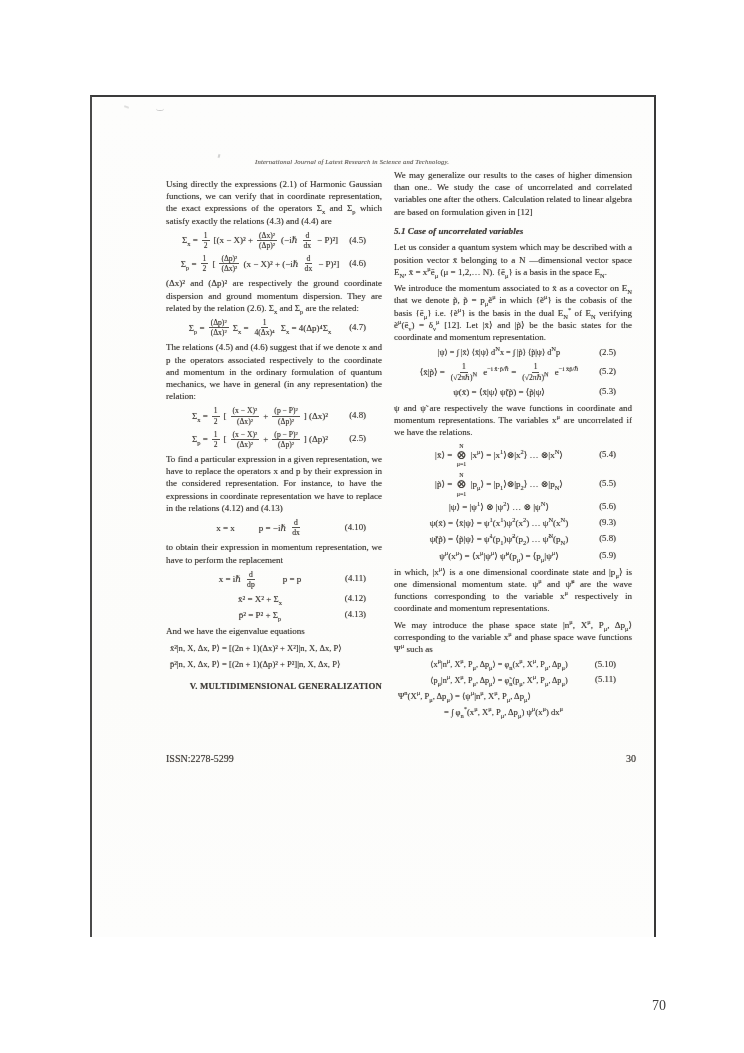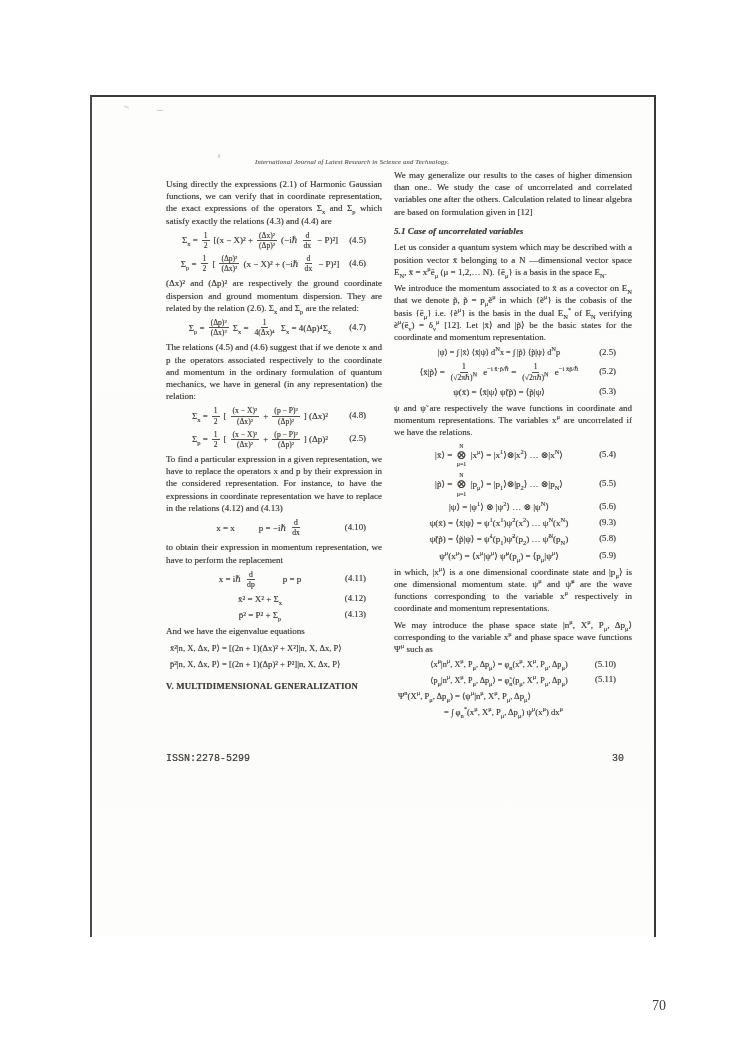--- a/index.html
+++ b/index.html
@@ -41,24 +41,24 @@
 
   .bigop{display:inline-flex;flex-direction:column;align-items:center;margin:0 2px;
          font-size:6px;line-height:1.05;}
   .bigop .op{font-size:12.5px;line-height:1;}
 
   .gap-l{margin-left:22px;}
   .eq-left{margin:5px 4px;font-size:8.6px;white-space:nowrap;}
   .eq-left.indent{padding-left:46px;}
 
   .subsection-heading{font-weight:bold;font-style:italic;margin:7px 0 4px 0;font-size:9.2px;}
-  .section-heading{font-weight:bold;text-align:left;font-size:8.8px;margin-top:10px;letter-spacing:.2px;}
-
-  .scan-footer{position:absolute;left:74px;right:30px;top:656px;display:flex;
-    justify-content:space-between;font-size:10px;font-family:Liberation Mono, monospace;}
+  .section-heading{font-weight:bold;text-align:right;font-size:8.8px;margin-top:10px;letter-spacing:.2px;}
+
+  .scan-footer{position:absolute;left:74px;right:18px;top:656px;display:flex;
+    justify-content:space-between;font-size:10px;}
 
   
   .outer-pageno{position:absolute;right:78px;top:998px;font-family:Liberation Serif, serif;
     font-size:14px;color:#3c3c3c;}
 </style>
 </head>
 <body>
 
 <div class="stage">
 

